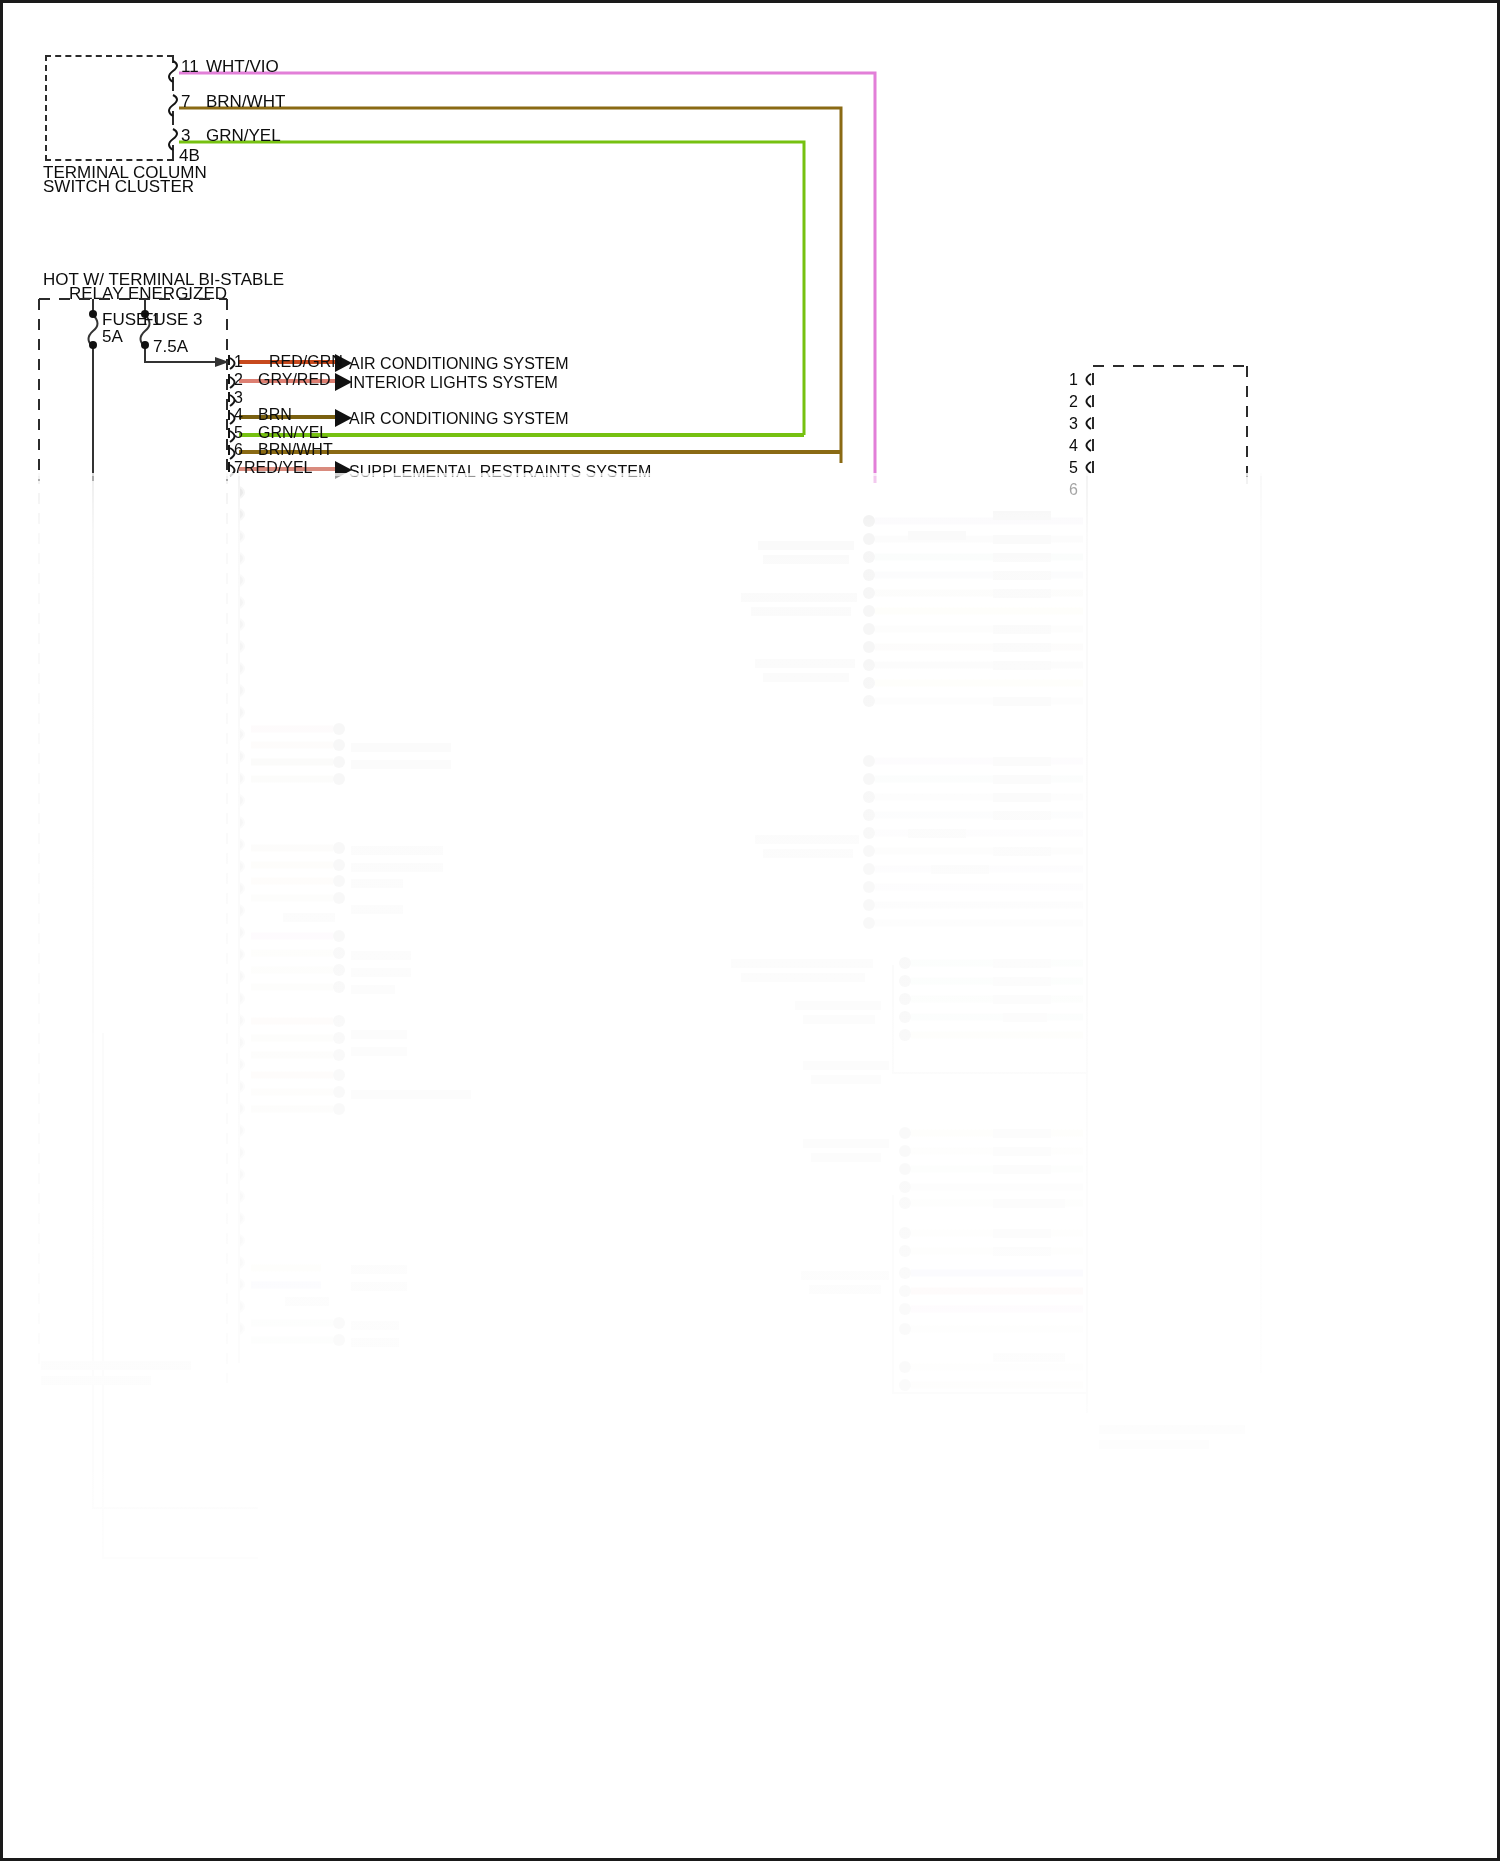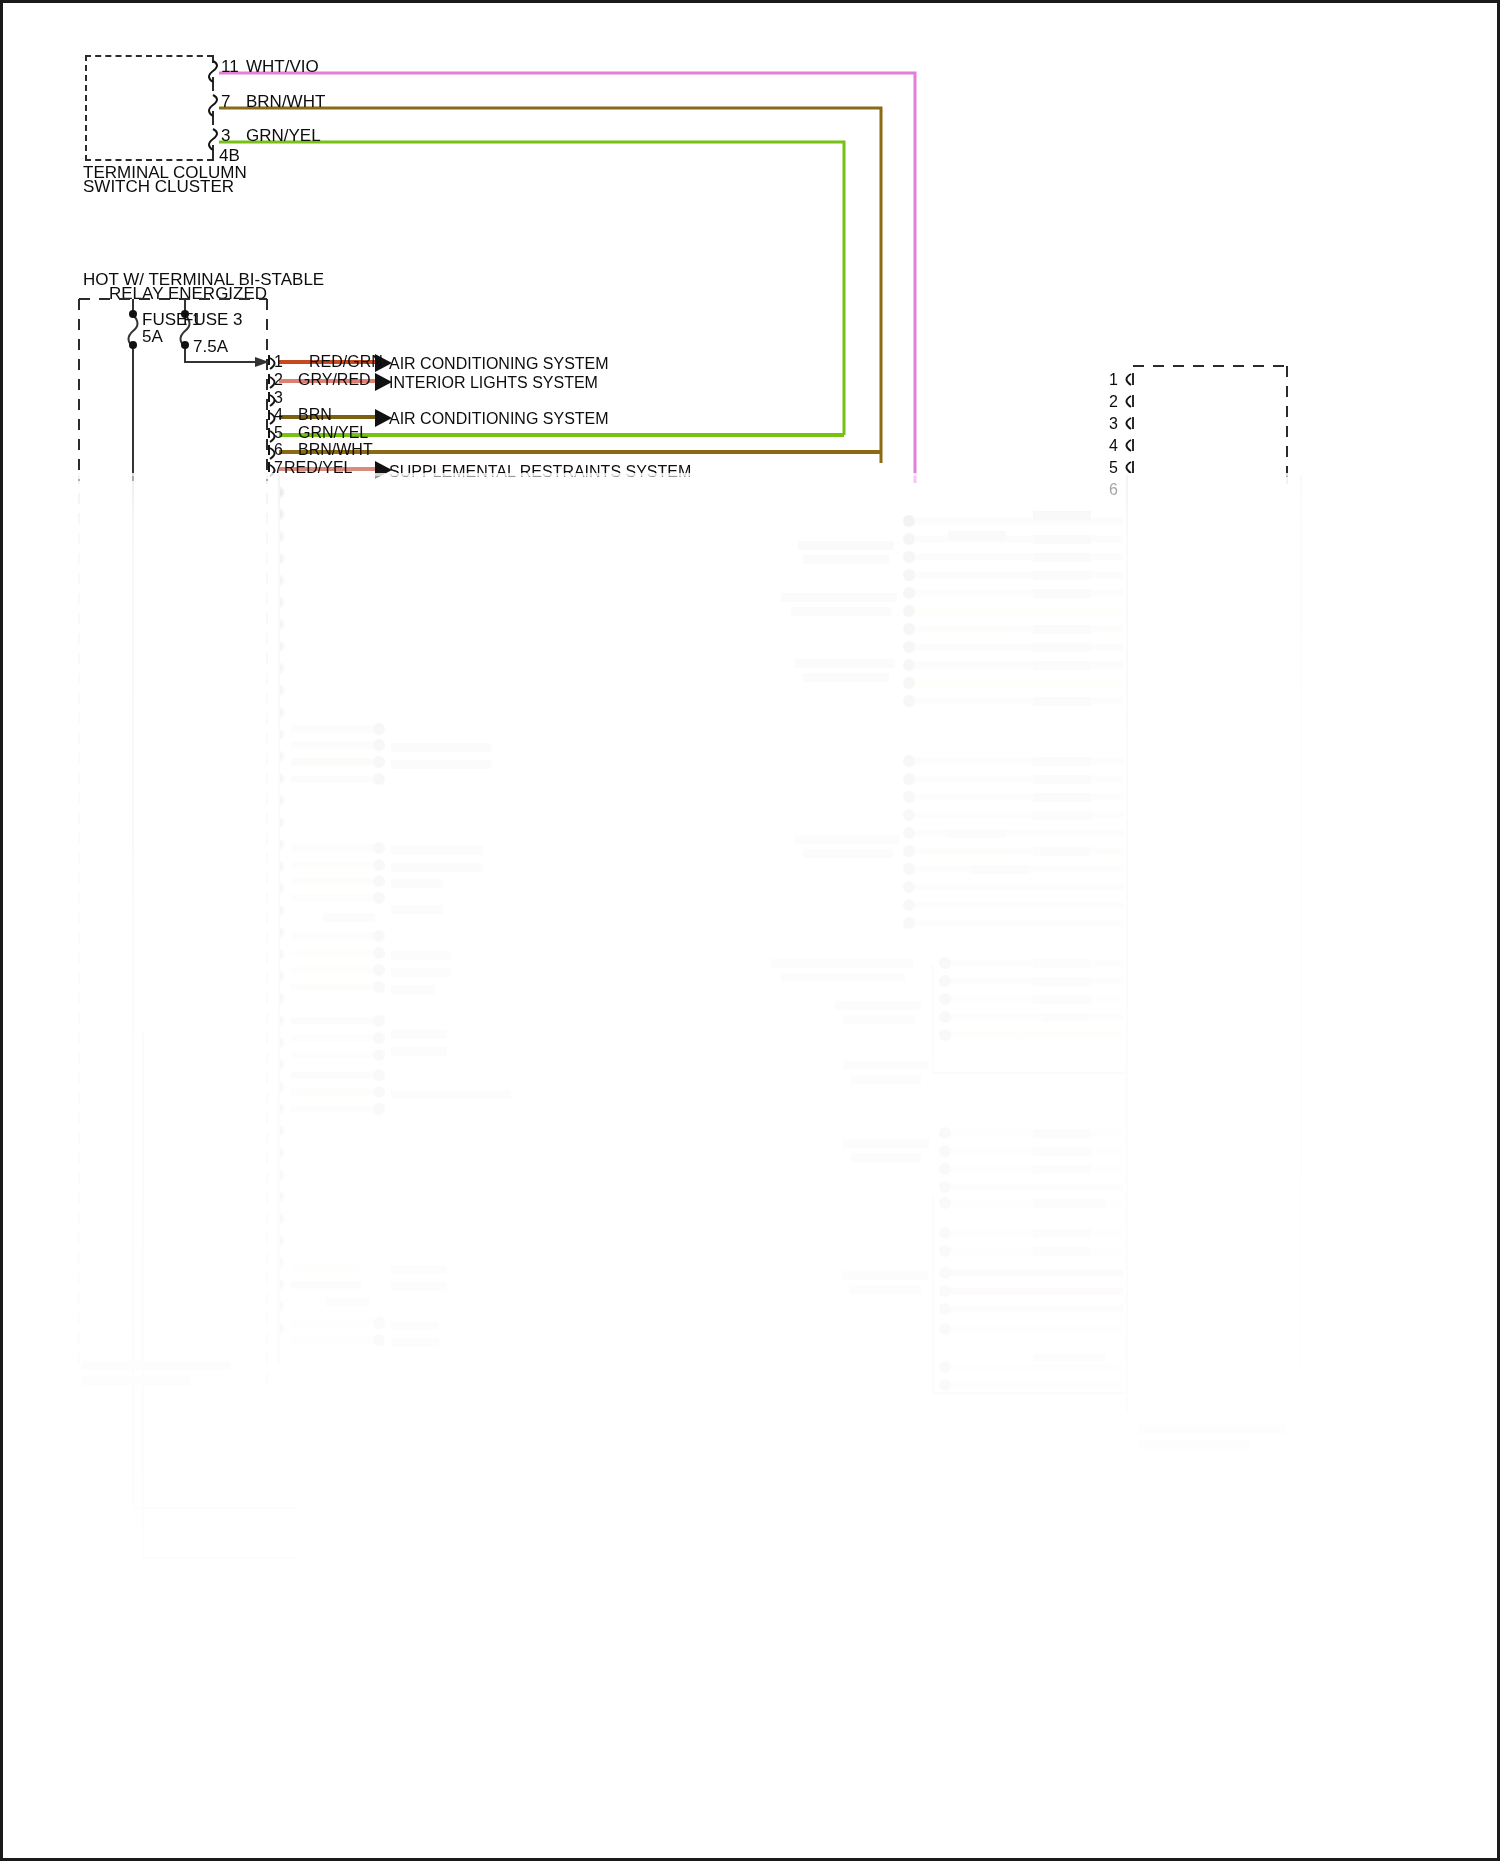--- a/index.html
+++ b/index.html
@@ -11,21 +11,20 @@
     background:#ffffff;
     overflow:hidden;
     box-sizing:border-box;
     border:3px solid #1a1a1a;
   }
   
   #sheet{
     position:absolute;
     left:0;top:0;right:0;bottom:0;
     background:#fff;
-    margin-left:40px;
   }
   .lbl{
     position:absolute;
     font-family:"Liberation Sans",sans-serif;
     color:#0d0d0d;
     white-space:nowrap;
     line-height:1.22;
   }
   .lbl.s17{font-size:17px;}
   .lbl.s16{font-size:16px;}

